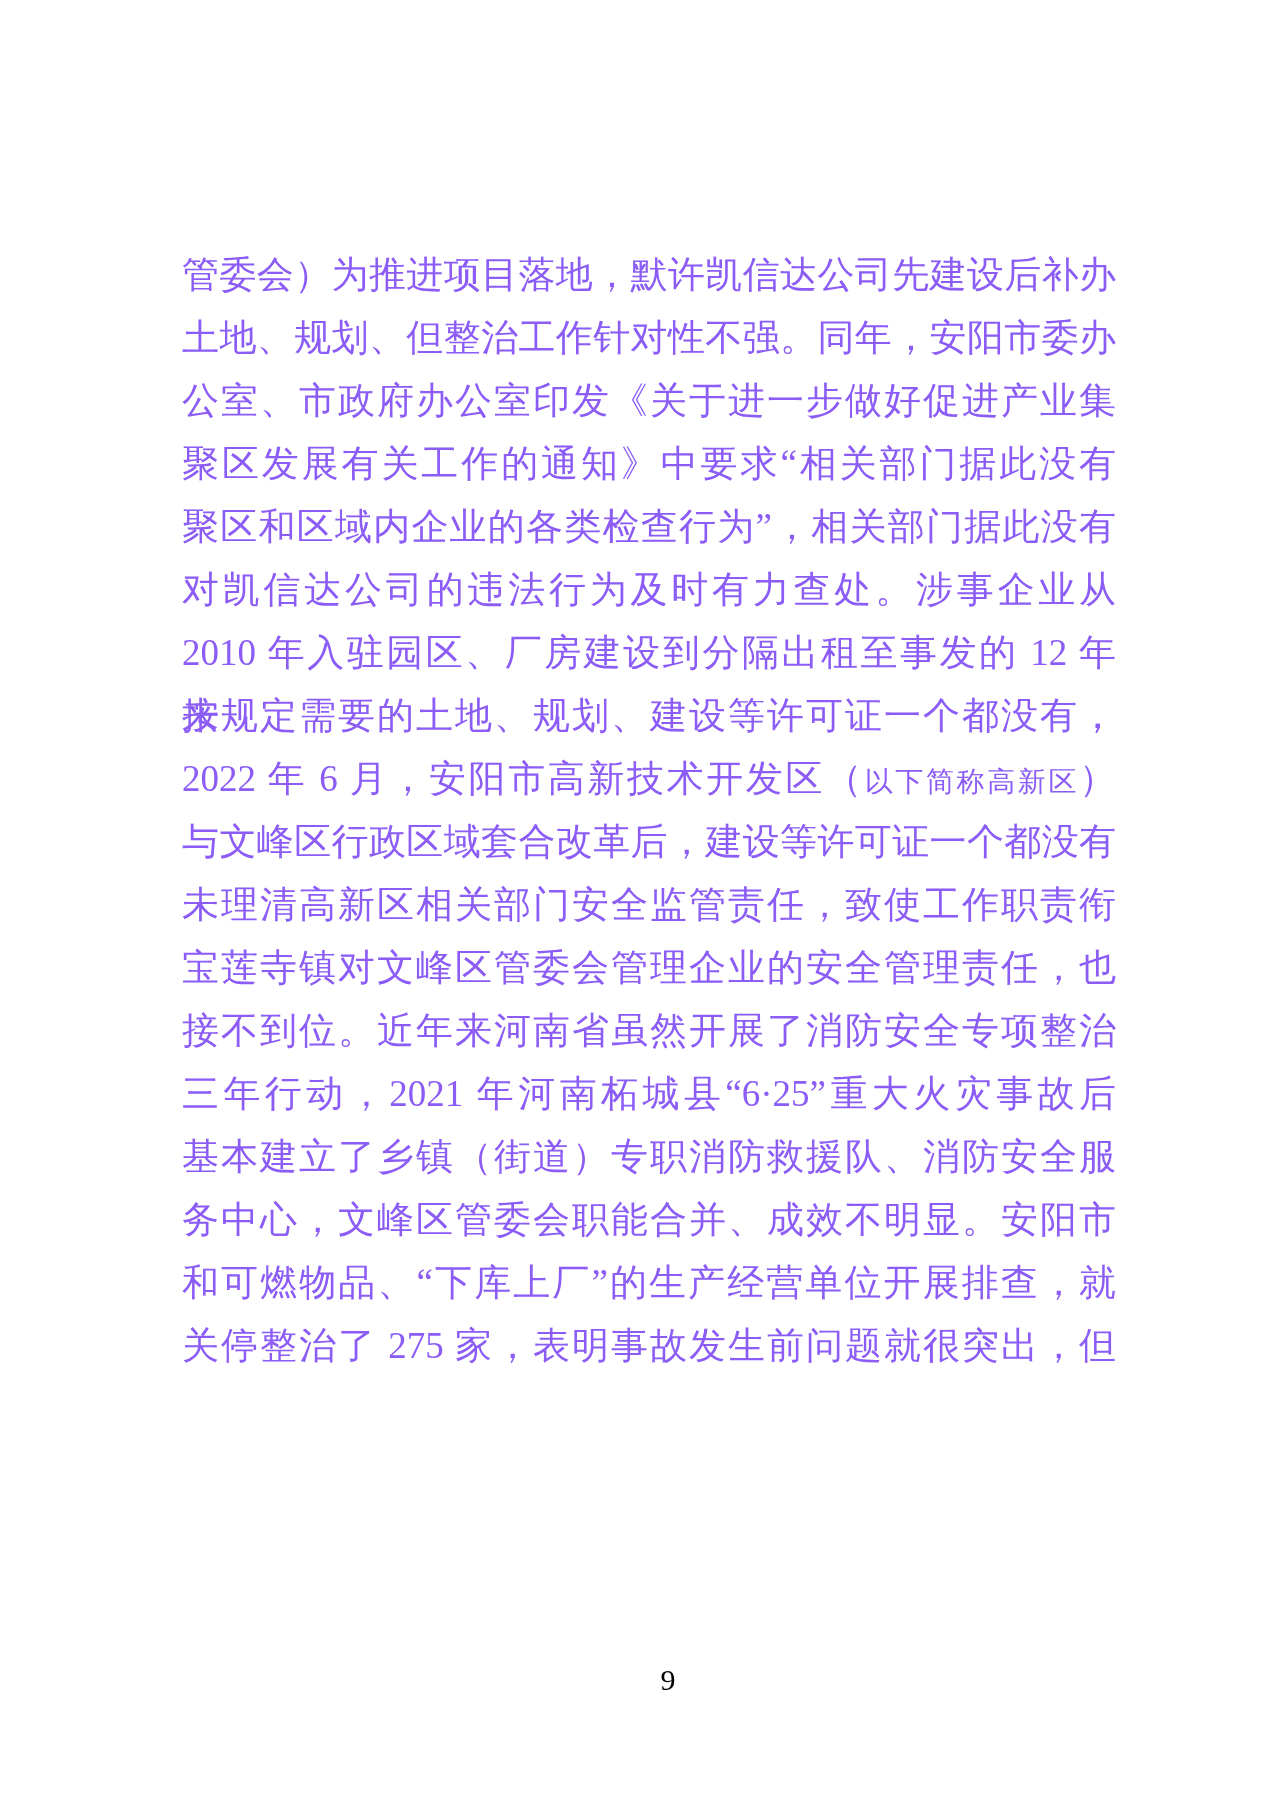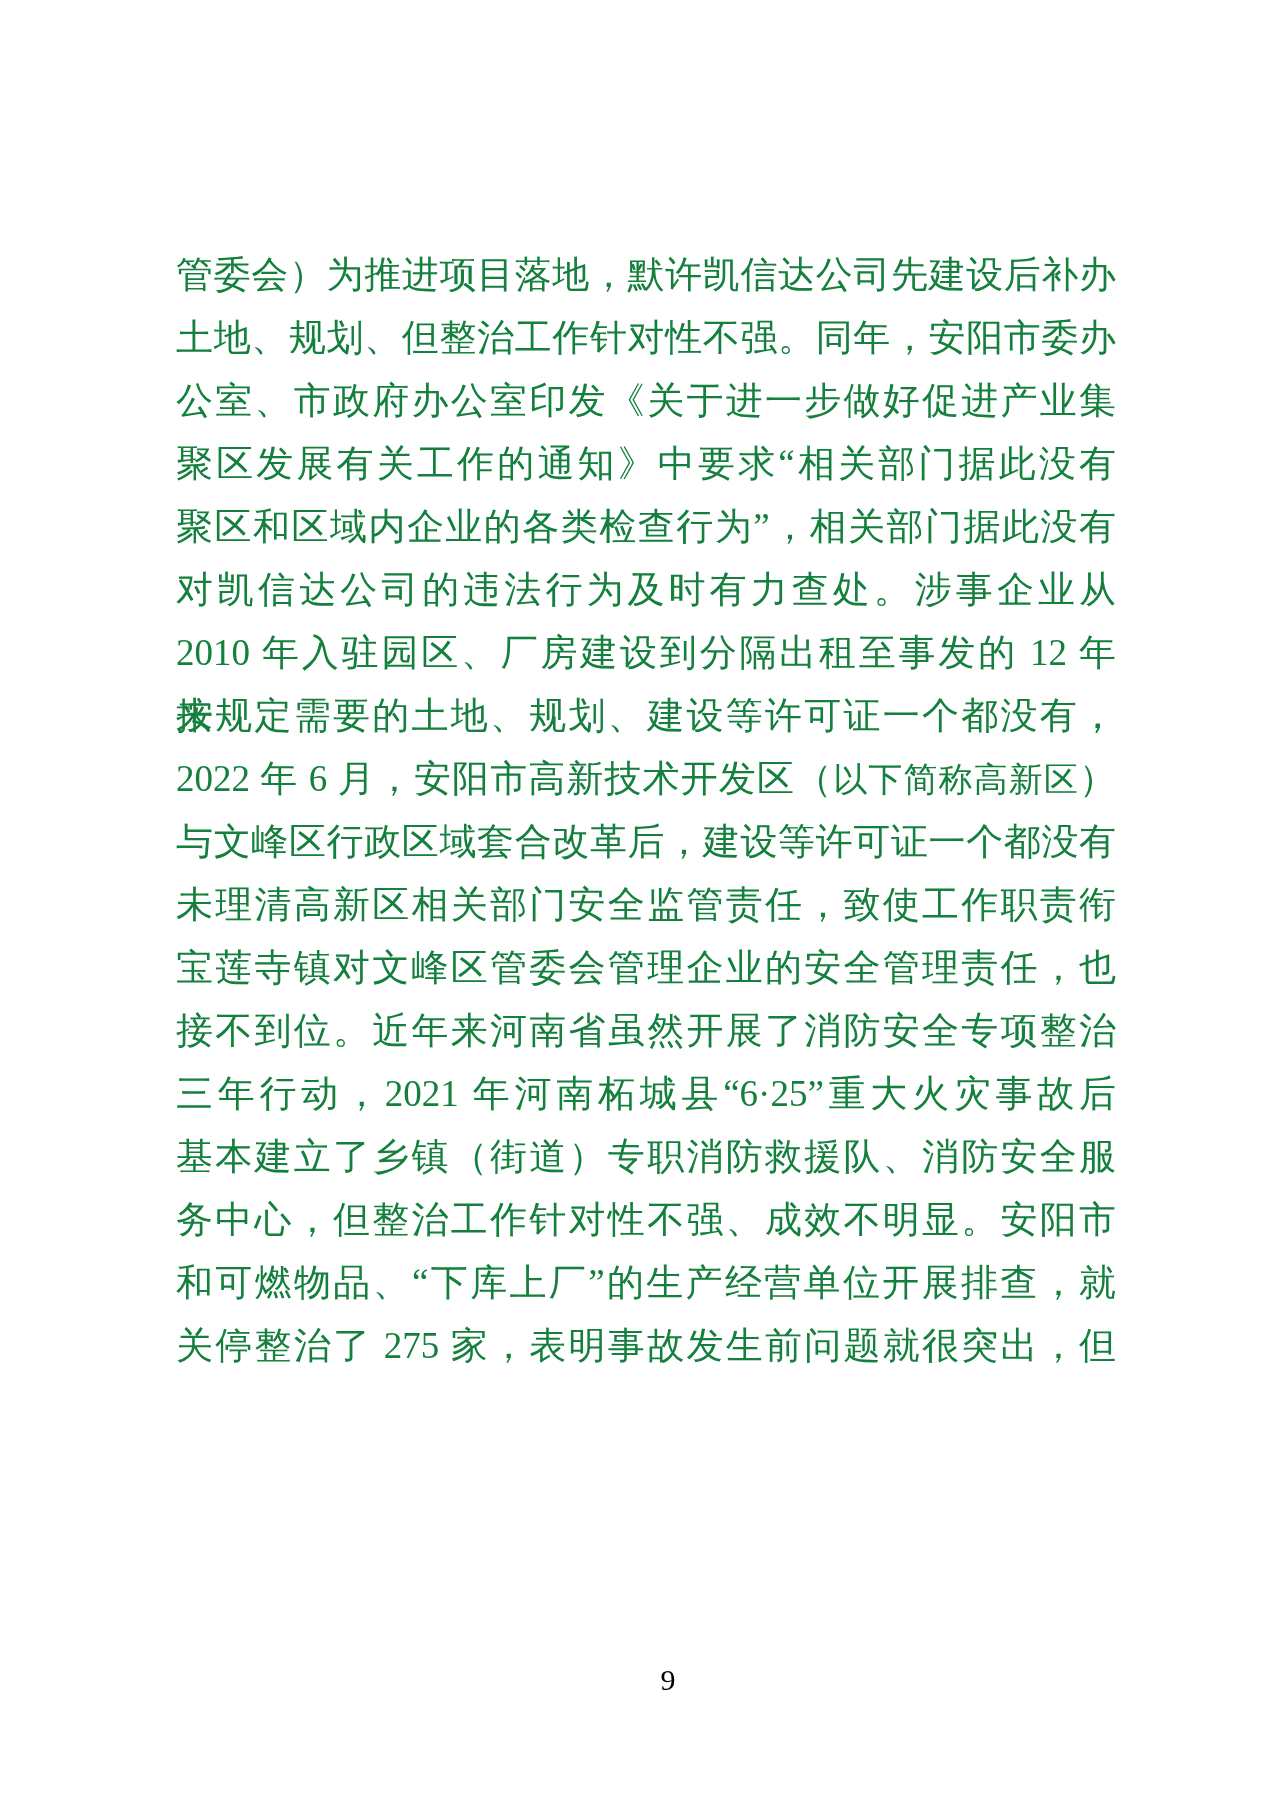--- a/index.html
+++ b/index.html
@@ -24,28 +24,29 @@
   .body-text {
     position: absolute;
     left: 176px;
     top: 243px;
     width: 940px;
   }
   .line {
     height: 63px;
     line-height: 63px;
     font-size: 37px;
-    color: #15803d;
+    color: #8b5cf6;
     text-align: justify;
     text-align-last: justify;
     text-justify: inter-character;
     letter-spacing: 0;
+    margin-left: 6px;
   }
   .line .small {
-    font-size: 34px;
+    font-size: 28px;
     font-family: Liberation Serif, serif;
   }
   .page-number {
     position: absolute;
     left: 0;
     right: 0;
     top: 1660px;
     text-align: center;
     padding-left: 56px;
     font-size: 30px;
@@ -66,18 +67,18 @@
       <div class="line"><span class="">对凯信达公司的违法行为及时有力查处。涉事企业从</span></div>
       <div class="line"><span class="">2010 年入驻园区、厂房建设到分隔出租至事发的 12 年来，</span></div>
       <div class="line"><span class="">按规定需要的土地、规划、建设等许可证一个都没有，</span></div>
       <div class="line"><span class="">2022 年 6 月，安阳市高新技术开发区（</span><span class="small">以下简称高新区</span><span class="">）</span></div>
       <div class="line"><span class="">与文峰区行政区域套合改革后，建设等许可证一个都没有</span></div>
       <div class="line"><span class="">未理清高新区相关部门安全监管责任，致使工作职责衔</span></div>
       <div class="line"><span class="">宝莲寺镇对文峰区管委会管理企业的安全管理责任，也</span></div>
       <div class="line"><span class="">接不到位。近年来河南省虽然开展了消防安全专项整治</span></div>
       <div class="line"><span class="">三年行动，2021 年河南柘城县“6·25”重大火灾事故后</span></div>
       <div class="line"><span class="">基本建立了乡镇（街道）专职消防救援队、消防安全服</span></div>
-      <div class="line"><span class="">务中心，但整治工作针对性不强、成效不明显。安阳市</span></div>
+      <div class="line"><span class="">务中心，文峰区管委会职能合并、成效不明显。安阳市</span></div>
       <div class="line"><span class="">和可燃物品、“下库上厂”的生产经营单位开展排查，就</span></div>
       <div class="line"><span class="">关停整治了 275 家，表明事故发生前问题就很突出，但</span></div>
     </div>
   <div class="page-number">9</div>
 </div>
 
 </body></html>

